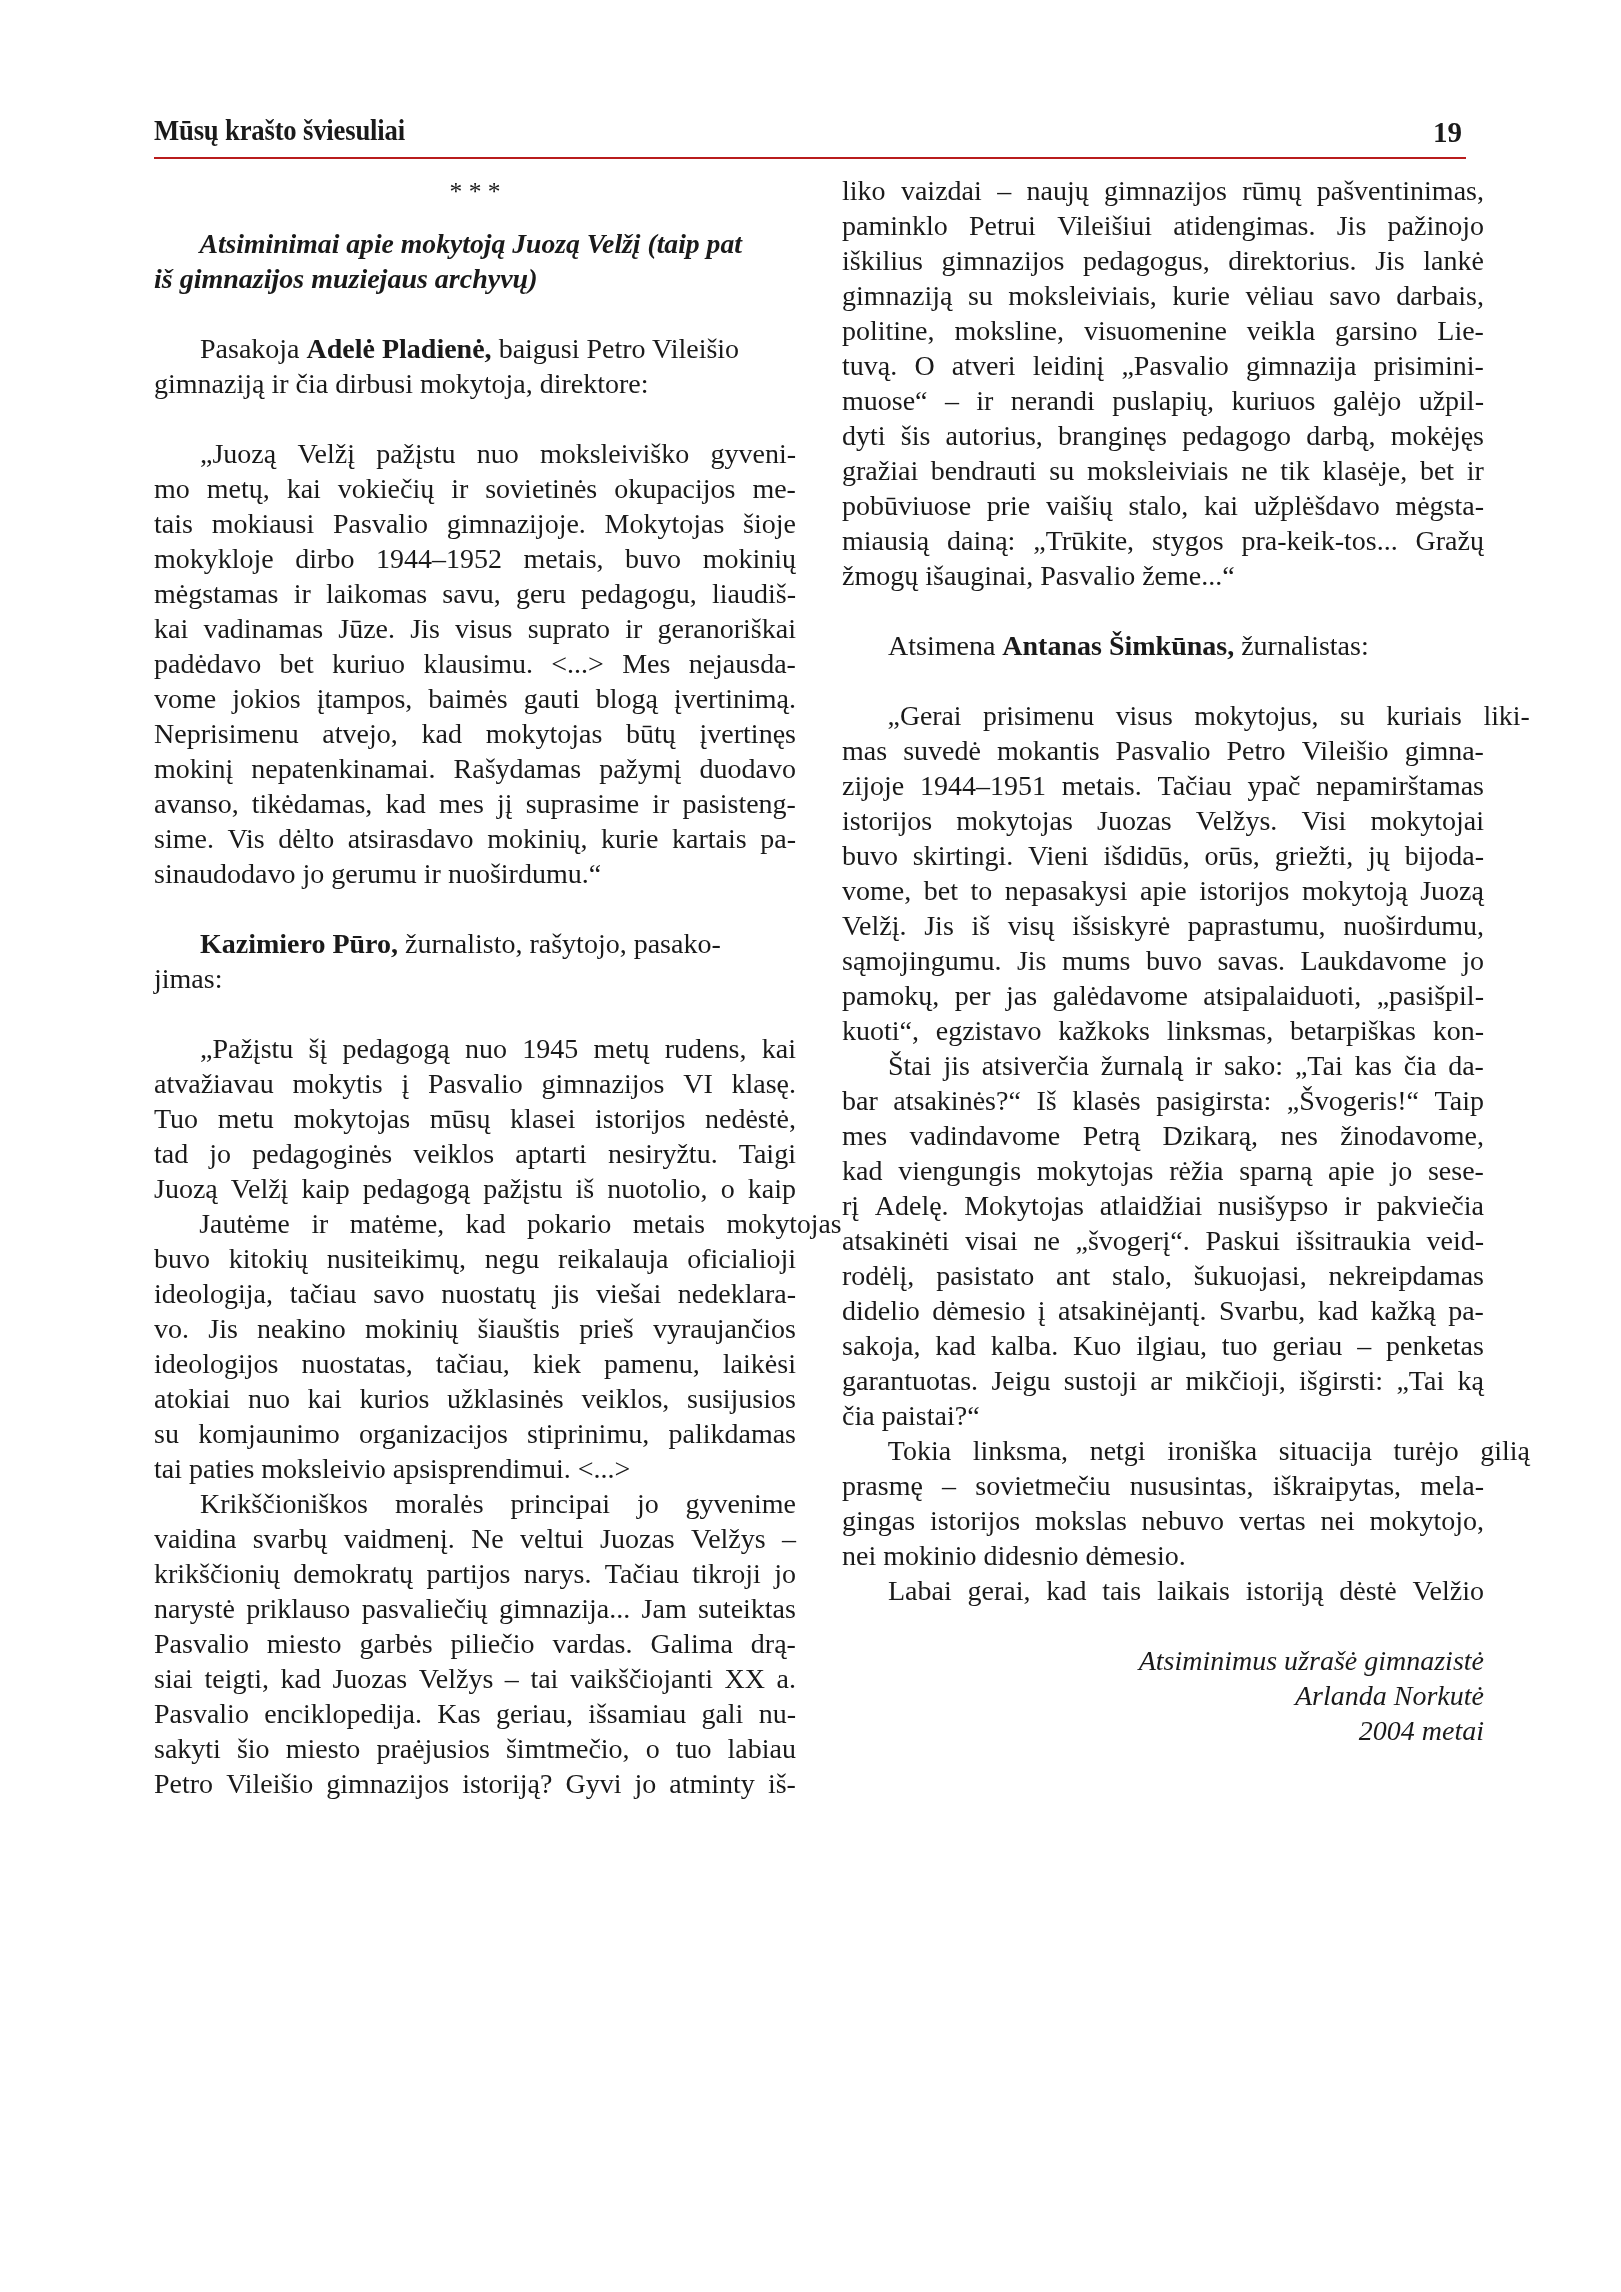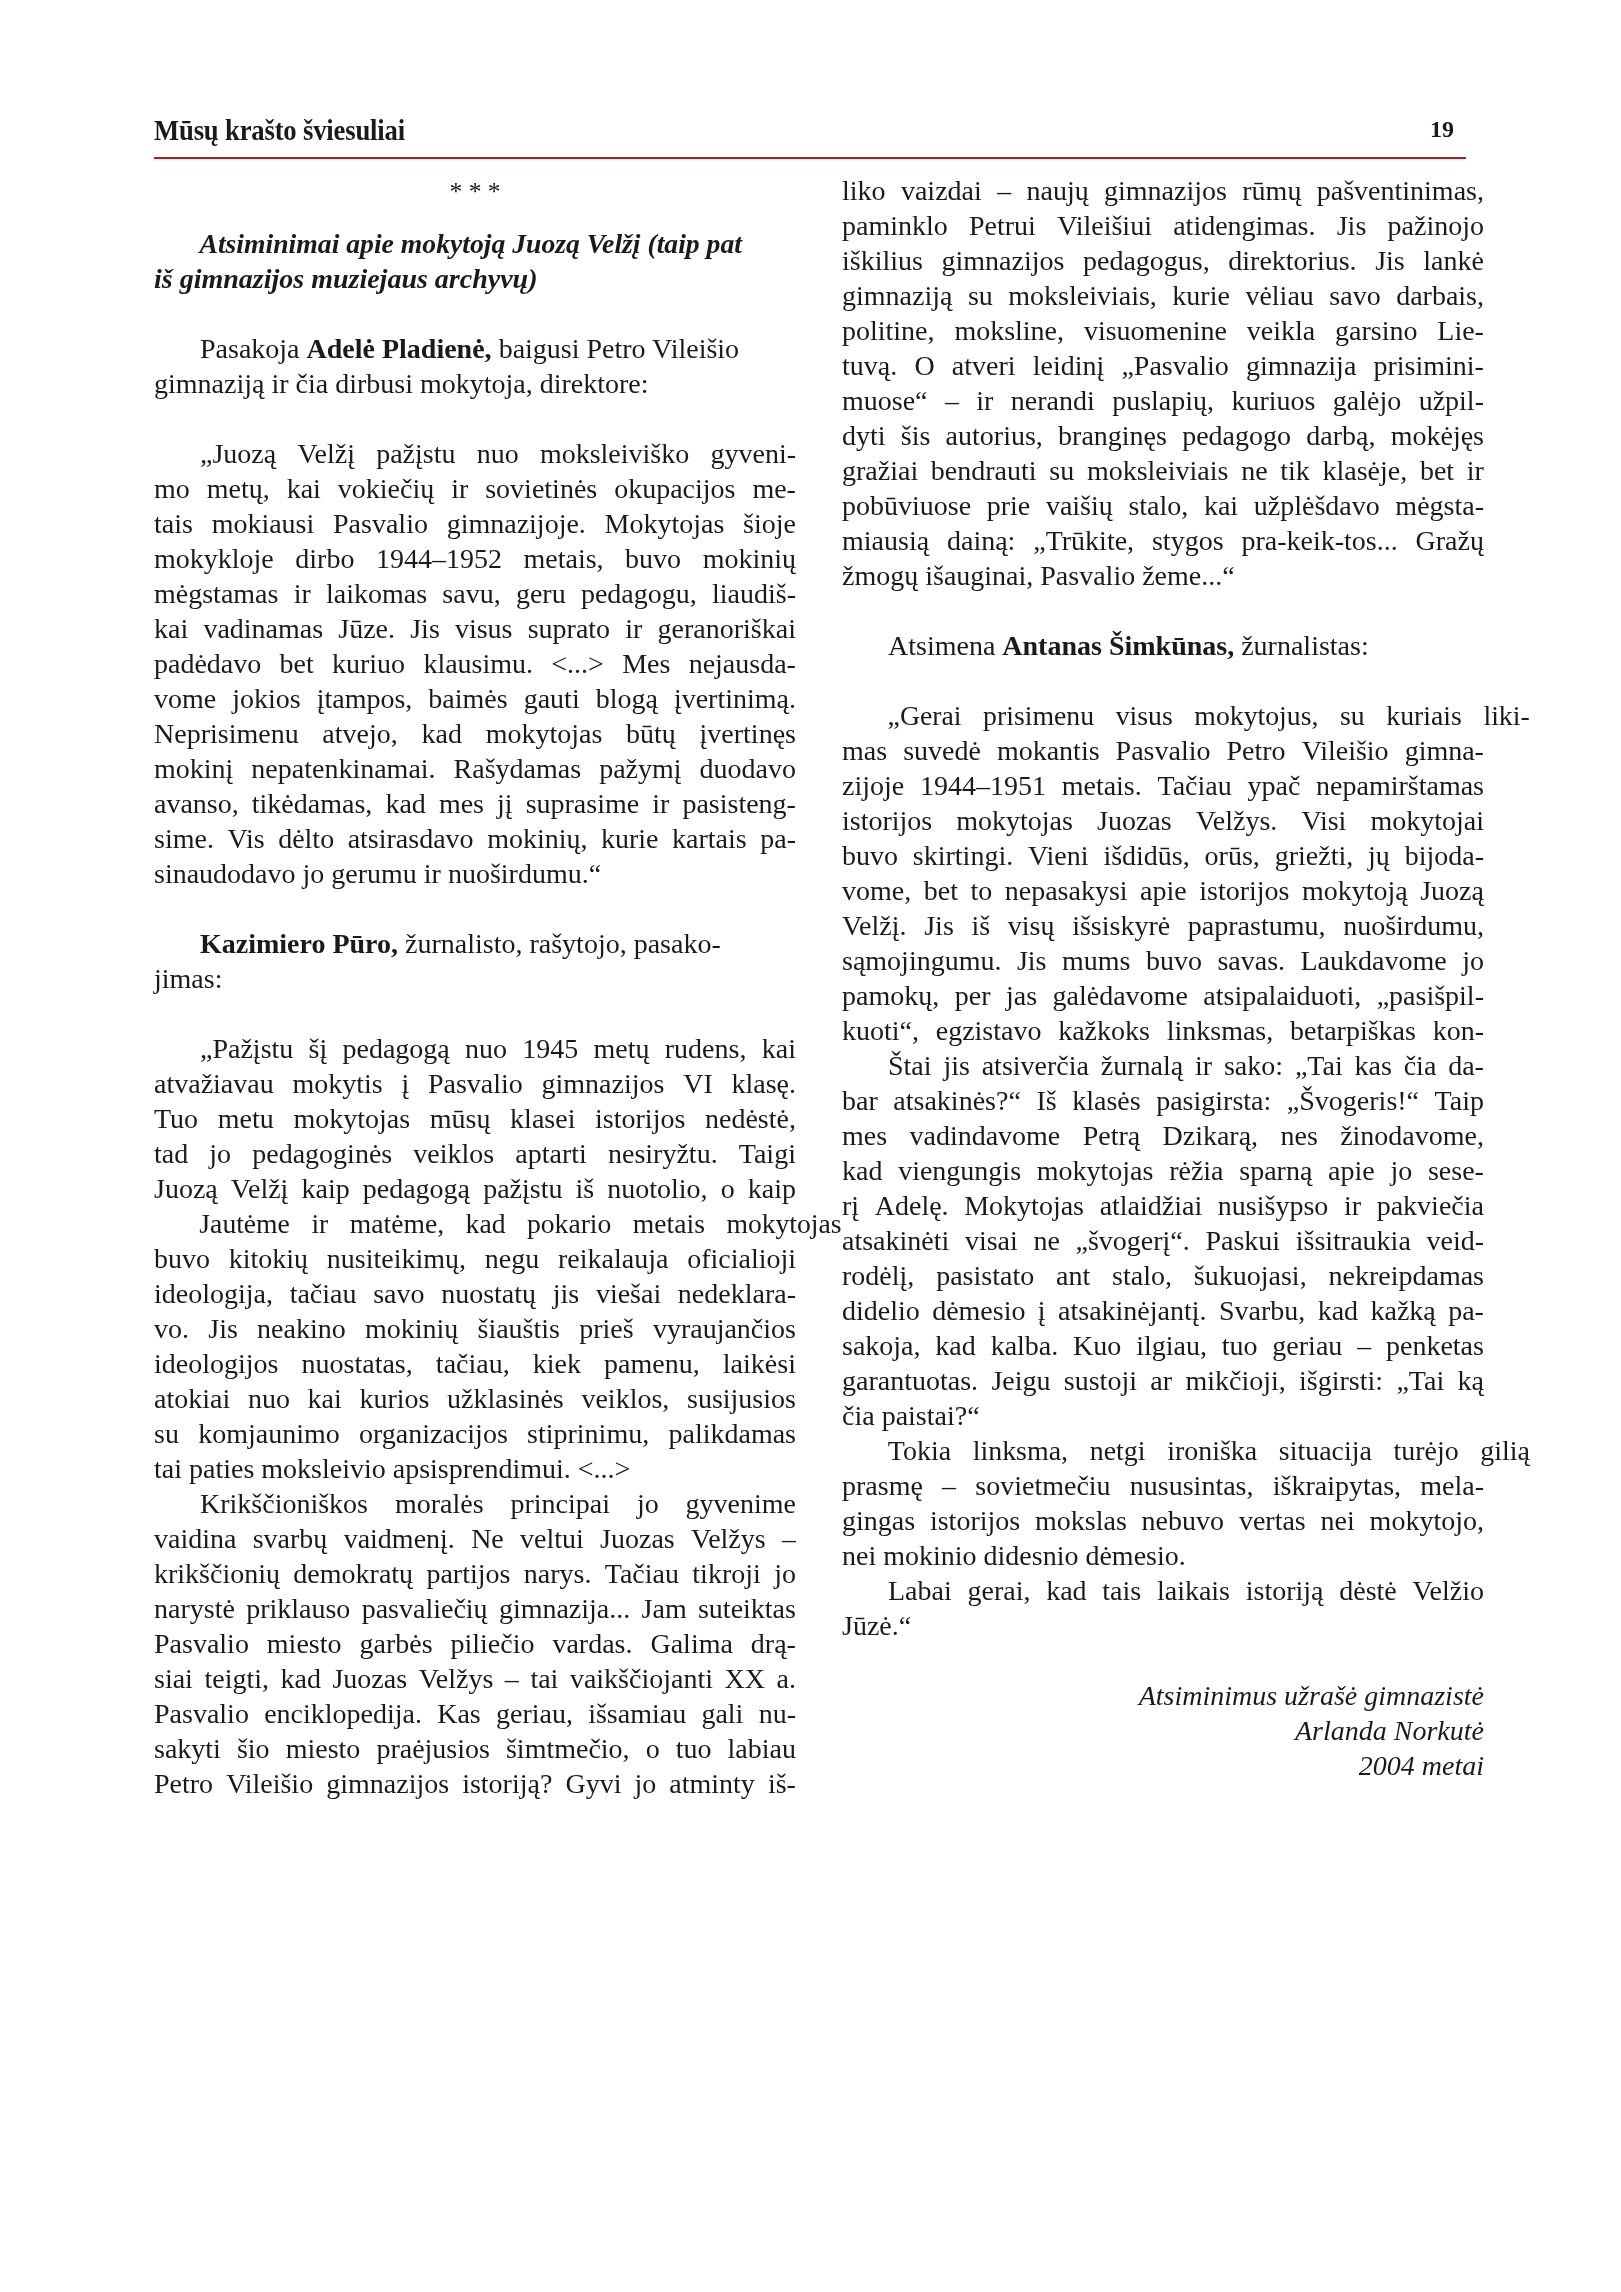--- a/index.html
+++ b/index.html
@@ -11,22 +11,22 @@
   .header {
     position: absolute; left: 154px; top: 110px; width: 1312px; height: 47px;
     border-bottom: 2px solid #b91c1c;
   }
   .header .title {
     position: absolute; left: 0; top: 3.9px;
     font-weight: bold; font-size: 29px; letter-spacing: -0.2px;
     transform: scaleX(0.92); transform-origin: left;
   }
   .header .pageno {
-    position: absolute; right: 12px; top: 5.9px;
-    font-weight: bold; font-size: 24px;
+    position: absolute; right: 4px; top: 5.9px;
+    font-weight: bold; font-size: 29px;
   }
   .col {
     position: absolute; top: 174px; width: 642px;
     font-size: 28px; line-height: 35px;
   }
   .col.left { left: 154px; }
   .col.right { left: 826px; top: 173px; margin-left: 16px; }
   .ln {
     display: block; white-space: nowrap; height: 35px;
     transform-origin: left center;
@@ -712,21 +712,20 @@
       <div class="ln indent j">
         <span>Labai</span>
         <span>gerai,</span>
         <span>kad</span>
         <span>tais</span>
         <span>laikais</span>
         <span>istoriją</span>
         <span>dėstė</span>
         <span>Velžio</span>
       </div>
-      <div class="ln">Jūzė.“</div>
     </div>
   <div class="gap"></div>
   <div id="sig">
       <div class="sig">Atsiminimus užrašė gimnazistė</div>
       <div class="sig">Arlanda Norkutė</div>
       <div class="sig">2004 metai</div>
     </div>
 </div>
 
 

